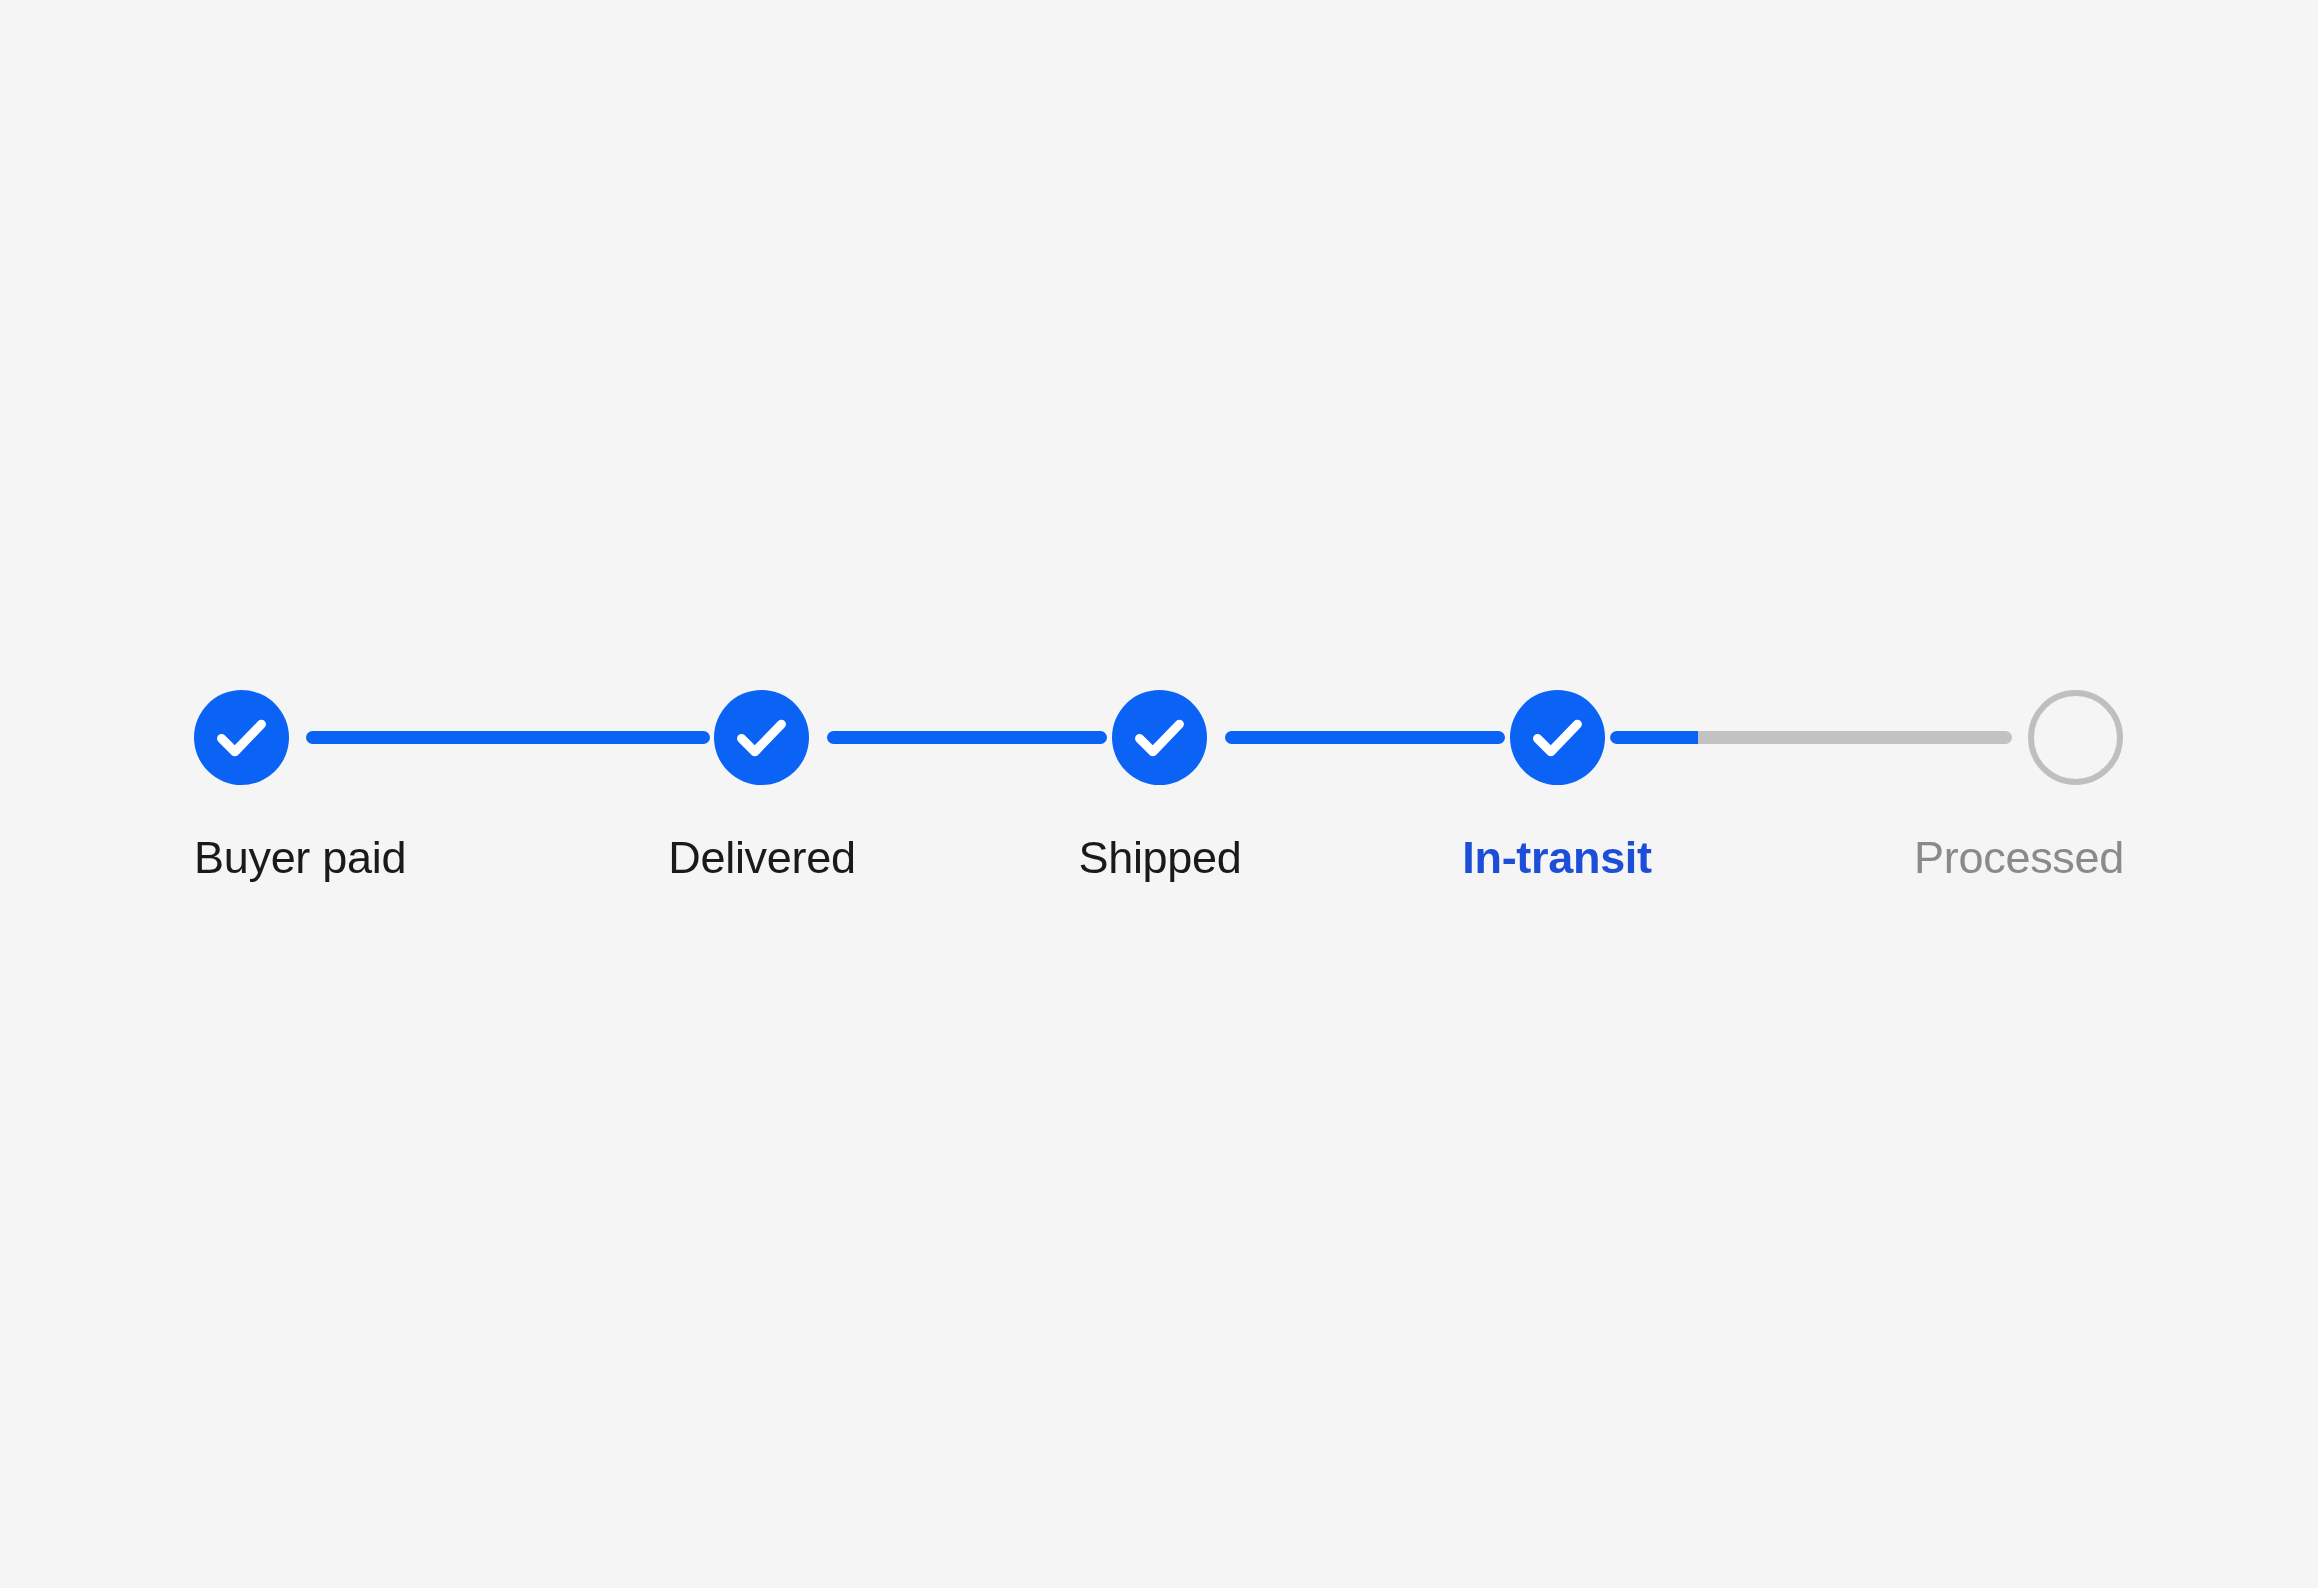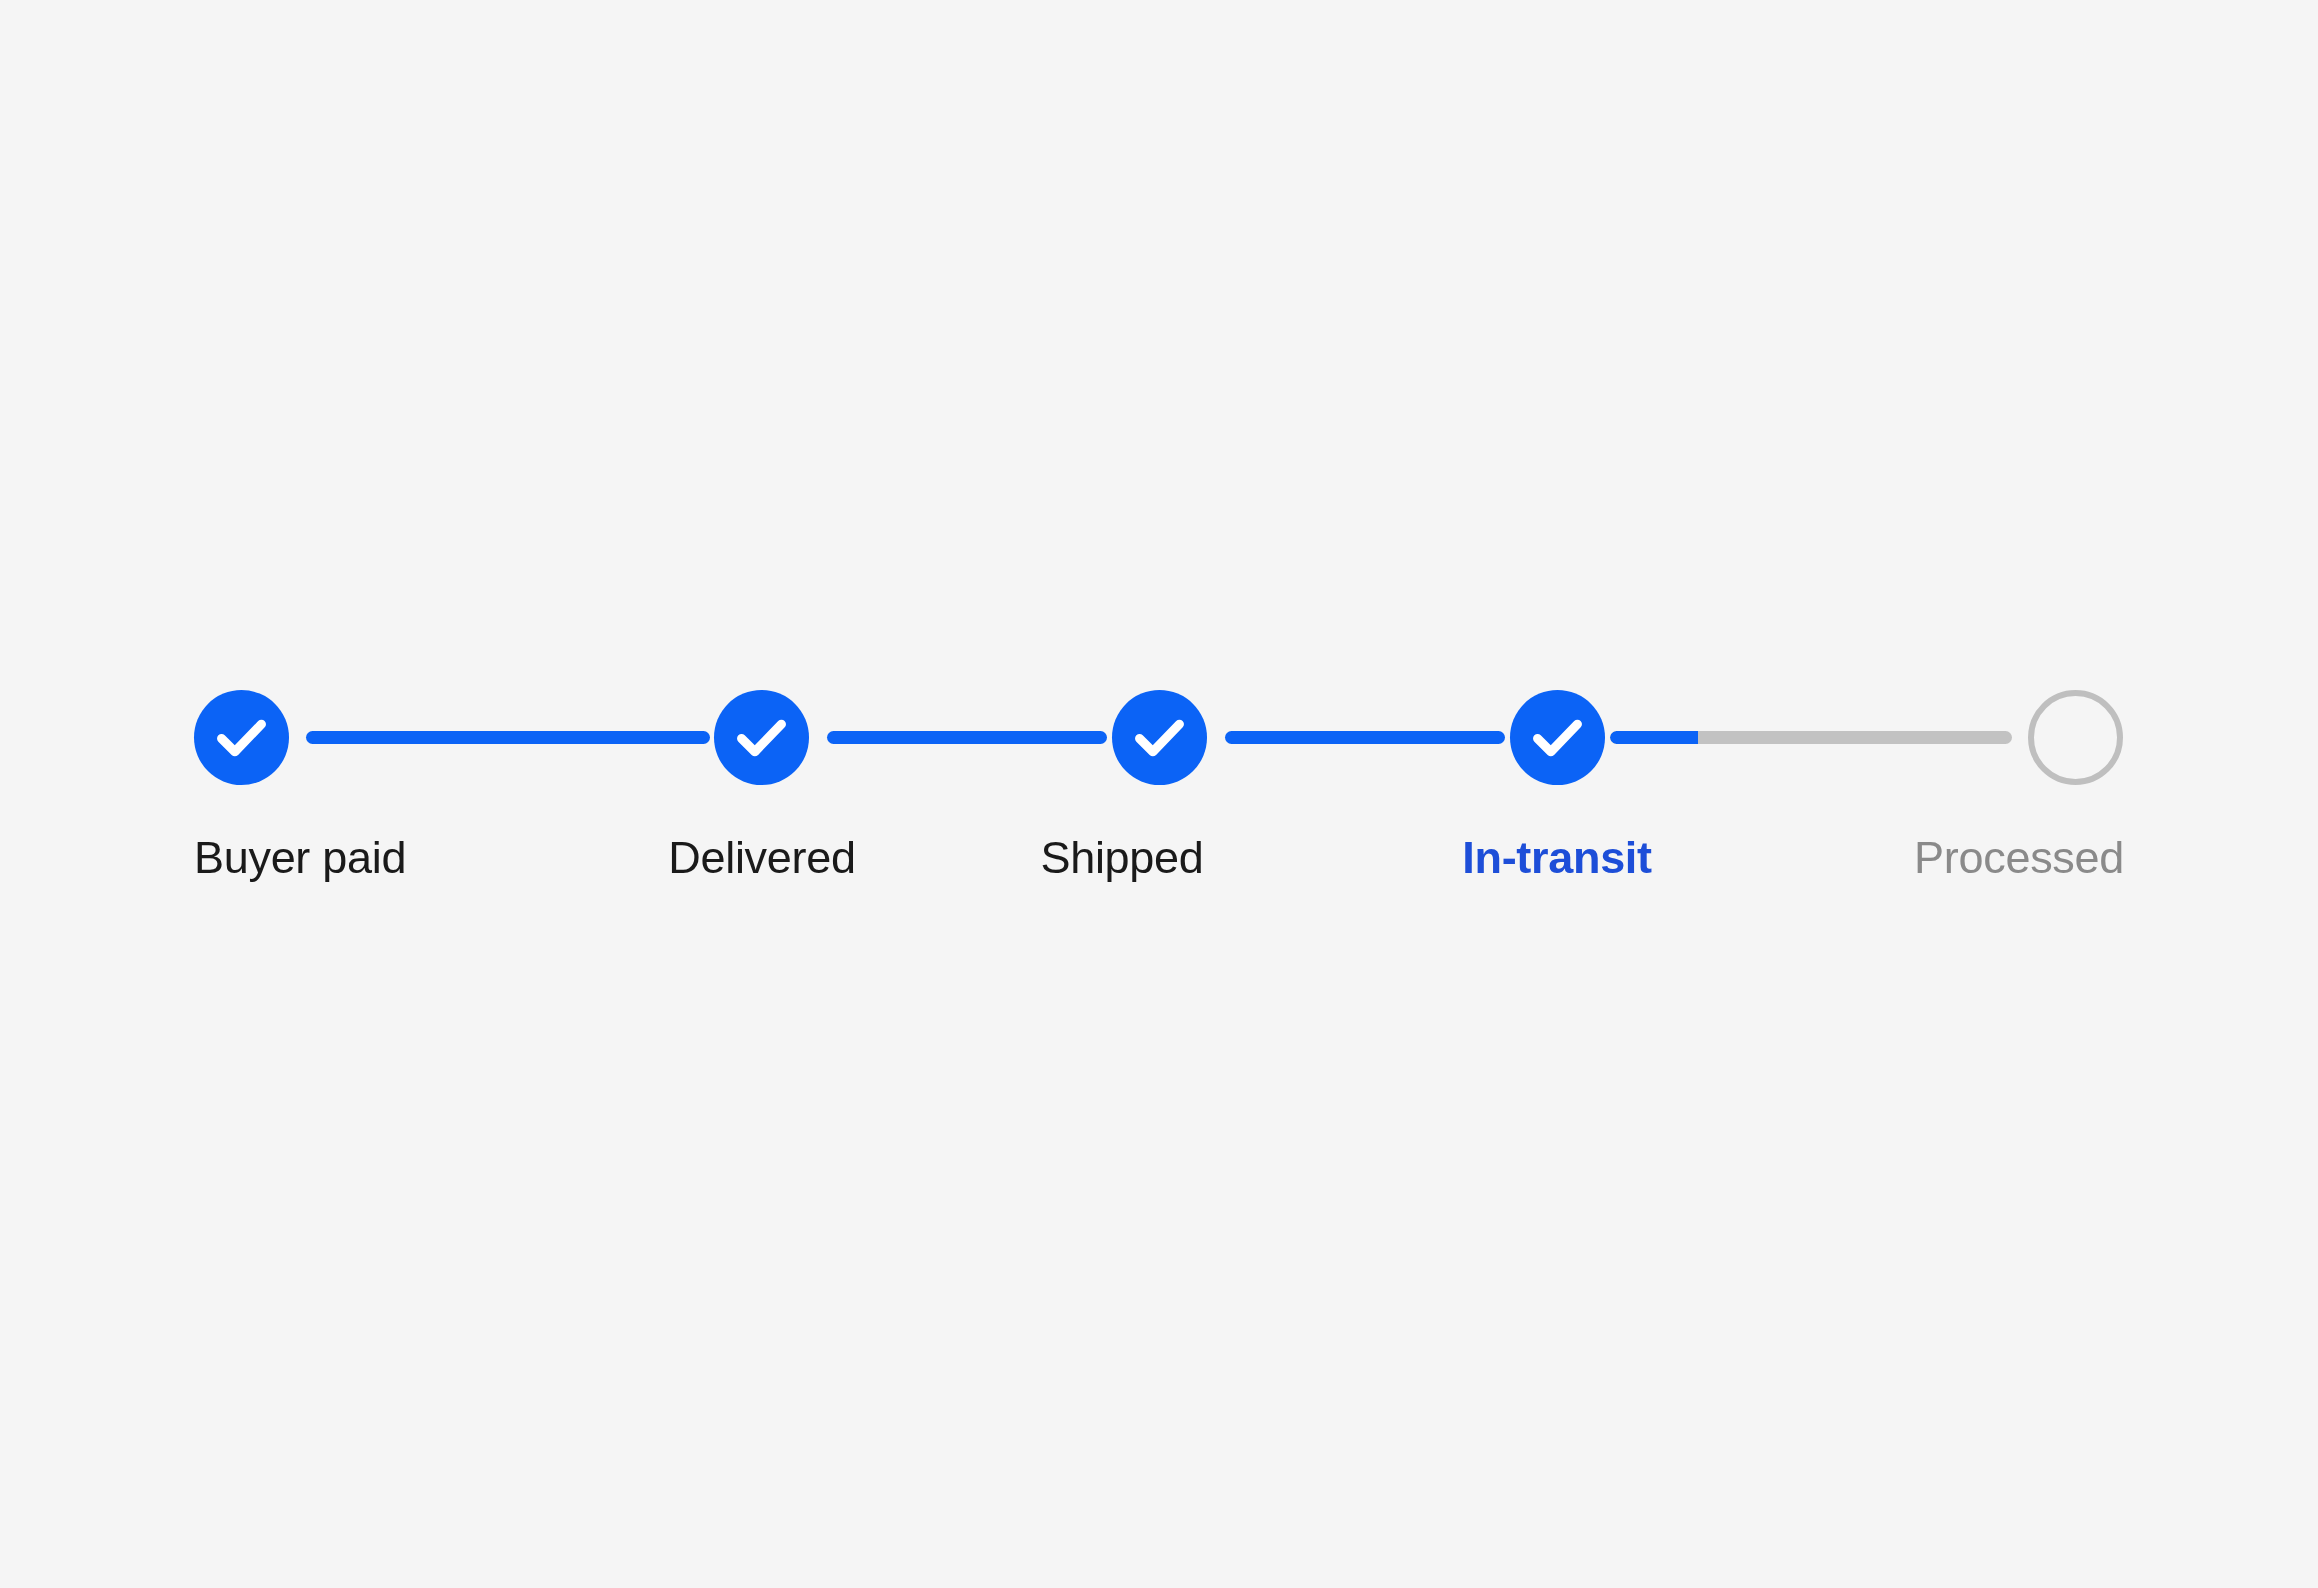--- a/index.html
+++ b/index.html
@@ -162,21 +162,21 @@
     <div class="node pending" style="left:1834px;">
       <span class="check"></span>
     </div>
   </div>
 
   <div class="labels">
     <div class="label align-left" style="left:0px;">Buyer paid</div>
 
     <div class="label align-center" style="left:568px;">Delivered</div>
 
-    <div class="label align-center" style="left:928px;">Shipped</div>
+    <div class="label align-center" style="left:966px;">Shipped</div>
 
     <div class="label align-center current" style="left:1363px;">In-transit</div>
 
     <div class="label align-right pending" style="left:1930px;">Processed</div>
   </div>
 
 </div>
 
 
 </body></html>

